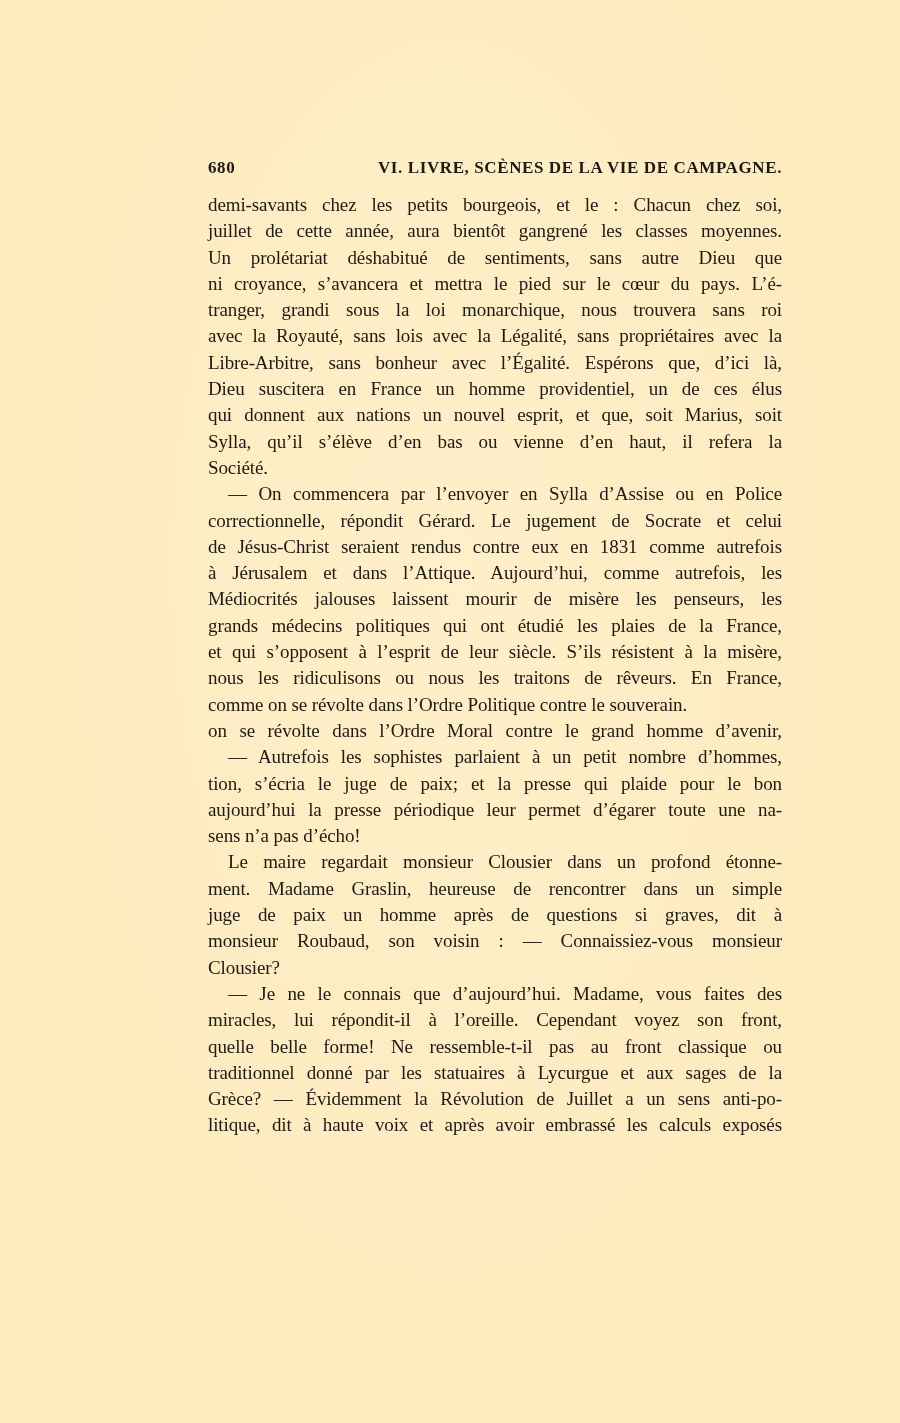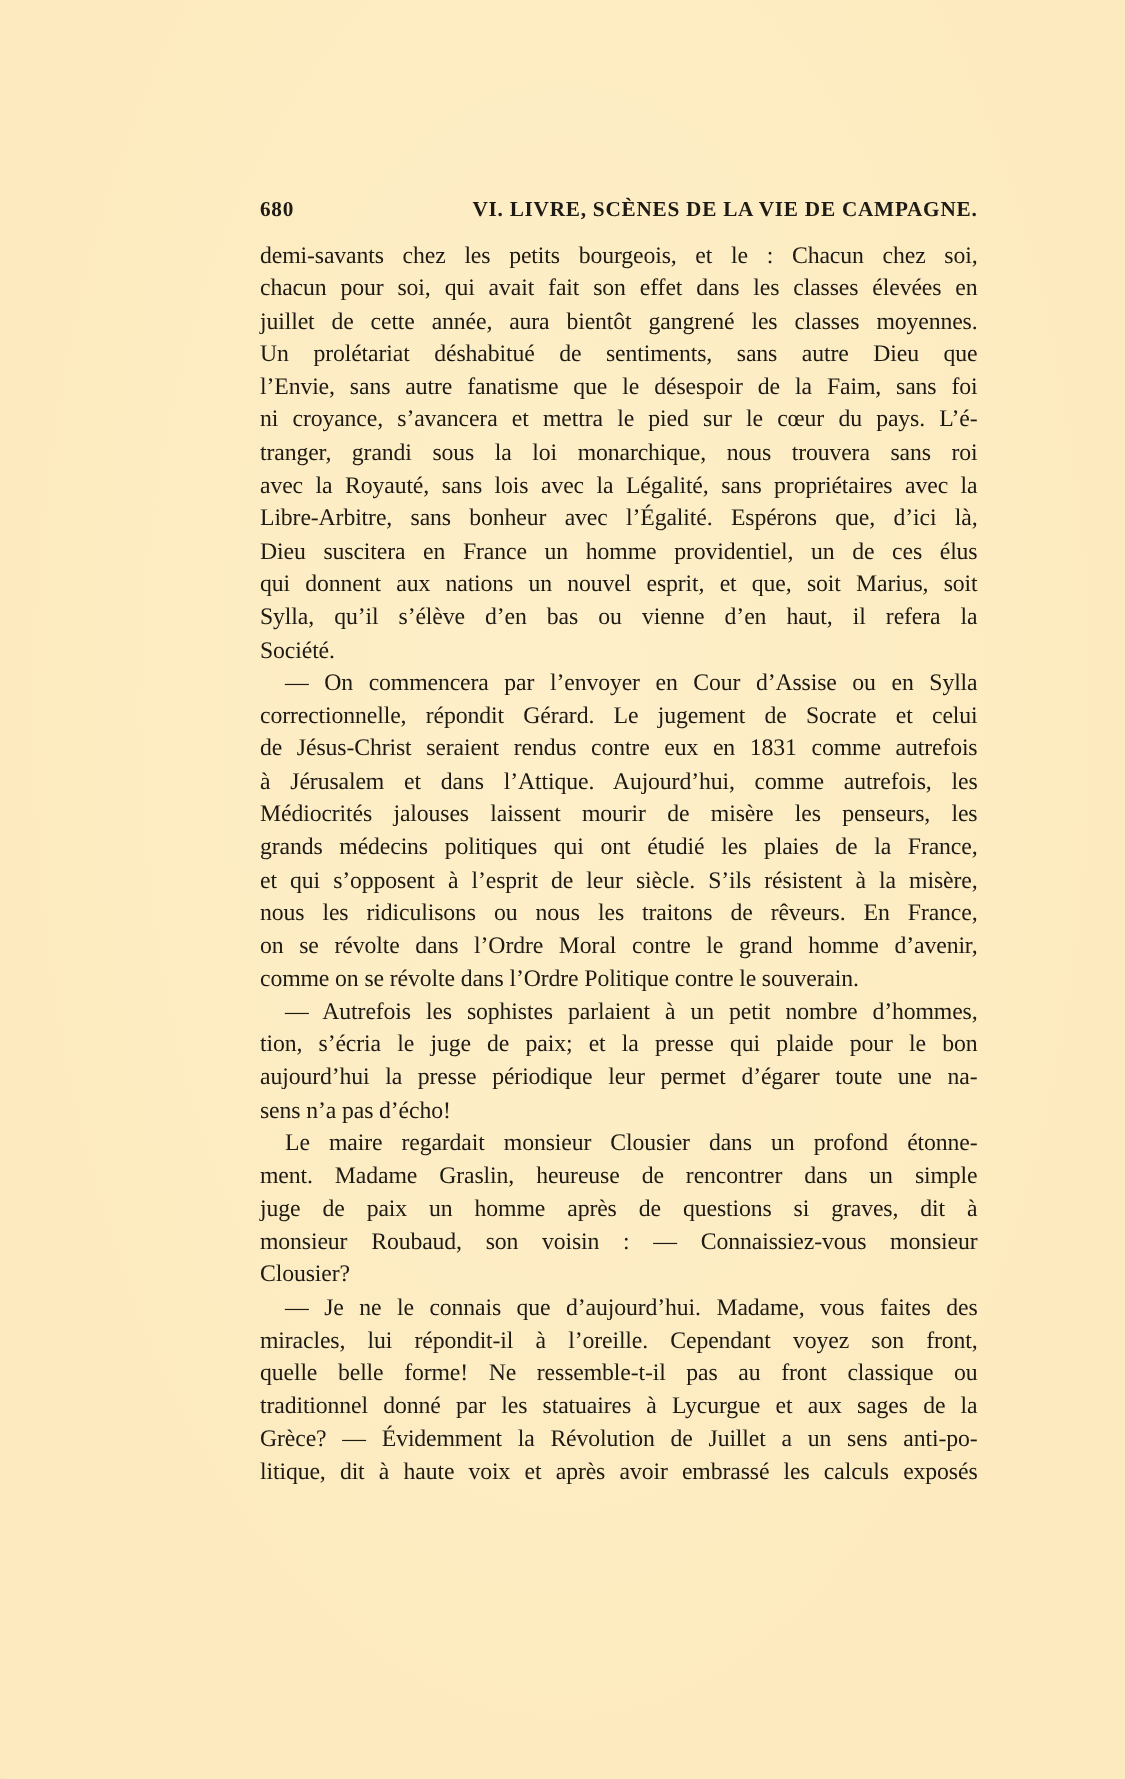--- a/index.html
+++ b/index.html
@@ -74,44 +74,42 @@
 <div class="left-edge"></div>
 <div class="page" style="background-color: rgb(253, 235, 191);">
   <div class="text-block">
     <div class="running-head">
       <span class="folio">680</span>
       <span class="title">VI. LIVRE, SCÈNES DE LA VIE DE CAMPAGNE.</span>
     </div>
     <div id="body-text">
         <div class="paragraph">
           <div class="line">demi-savants chez les petits bourgeois, et le : Chacun chez soi,</div>
-          <div class="line">chacun pour soi, qui avait fait son effet dans les classes élevées en</div>
           <div class="line">juillet de cette année, aura bientôt gangrené les classes moyennes.</div>
           <div class="line">Un prolétariat déshabitué de sentiments, sans autre Dieu que</div>
-          <div class="line">l’Envie, sans autre fanatisme que le désespoir de la Faim, sans foi</div>
           <div class="line">ni croyance, s’avancera et mettra le pied sur le cœur du pays. L’é-</div>
           <div class="line">tranger, grandi sous la loi monarchique, nous trouvera sans roi</div>
           <div class="line">avec la Royauté, sans lois avec la Légalité, sans propriétaires avec la</div>
           <div class="line">Libre-Arbitre, sans bonheur avec l’Égalité. Espérons que, d’ici là,</div>
           <div class="line">Dieu suscitera en France un homme providentiel, un de ces élus</div>
           <div class="line">qui donnent aux nations un nouvel esprit, et que, soit Marius, soit</div>
           <div class="line">Sylla, qu’il s’élève d’en bas ou vienne d’en haut, il refera la</div>
           <div class="line last">Société.</div>
         </div>
         <div class="paragraph">
-          <div class="line indent">— On commencera par l’envoyer en Cour d’Assise ou en Sylla</div>
+          <div class="line indent">— On commencera par l’envoyer en Sylla d’Assise ou en Police</div>
           <div class="line">correctionnelle, répondit Gérard. Le jugement de Socrate et celui</div>
           <div class="line">de Jésus-Christ seraient rendus contre eux en 1831 comme autrefois</div>
           <div class="line">à Jérusalem et dans l’Attique. Aujourd’hui, comme autrefois, les</div>
           <div class="line">Médiocrités jalouses laissent mourir de misère les penseurs, les</div>
           <div class="line">grands médecins politiques qui ont étudié les plaies de la France,</div>
           <div class="line">et qui s’opposent à l’esprit de leur siècle. S’ils résistent à la misère,</div>
           <div class="line">nous les ridiculisons ou nous les traitons de rêveurs. En France,</div>
+          <div class="line last">comme on se révolte dans l’Ordre Politique contre le souverain.</div>
           <div class="line">on se révolte dans l’Ordre Moral contre le grand homme d’avenir,</div>
-          <div class="line last">comme on se révolte dans l’Ordre Politique contre le souverain.</div>
         </div>
         <div class="paragraph">
           <div class="line indent">— Autrefois les sophistes parlaient à un petit nombre d’hommes,</div>
           <div class="line">tion, s’écria le juge de paix; et la presse qui plaide pour le bon</div>
           <div class="line">aujourd’hui la presse périodique leur permet d’égarer toute une na-</div>
           <div class="line last">sens n’a pas d’écho!</div>
         </div>
         <div class="paragraph">
           <div class="line indent">Le maire regardait monsieur Clousier dans un profond étonne-</div>
           <div class="line">ment. Madame Graslin, heureuse de rencontrer dans un simple</div>

